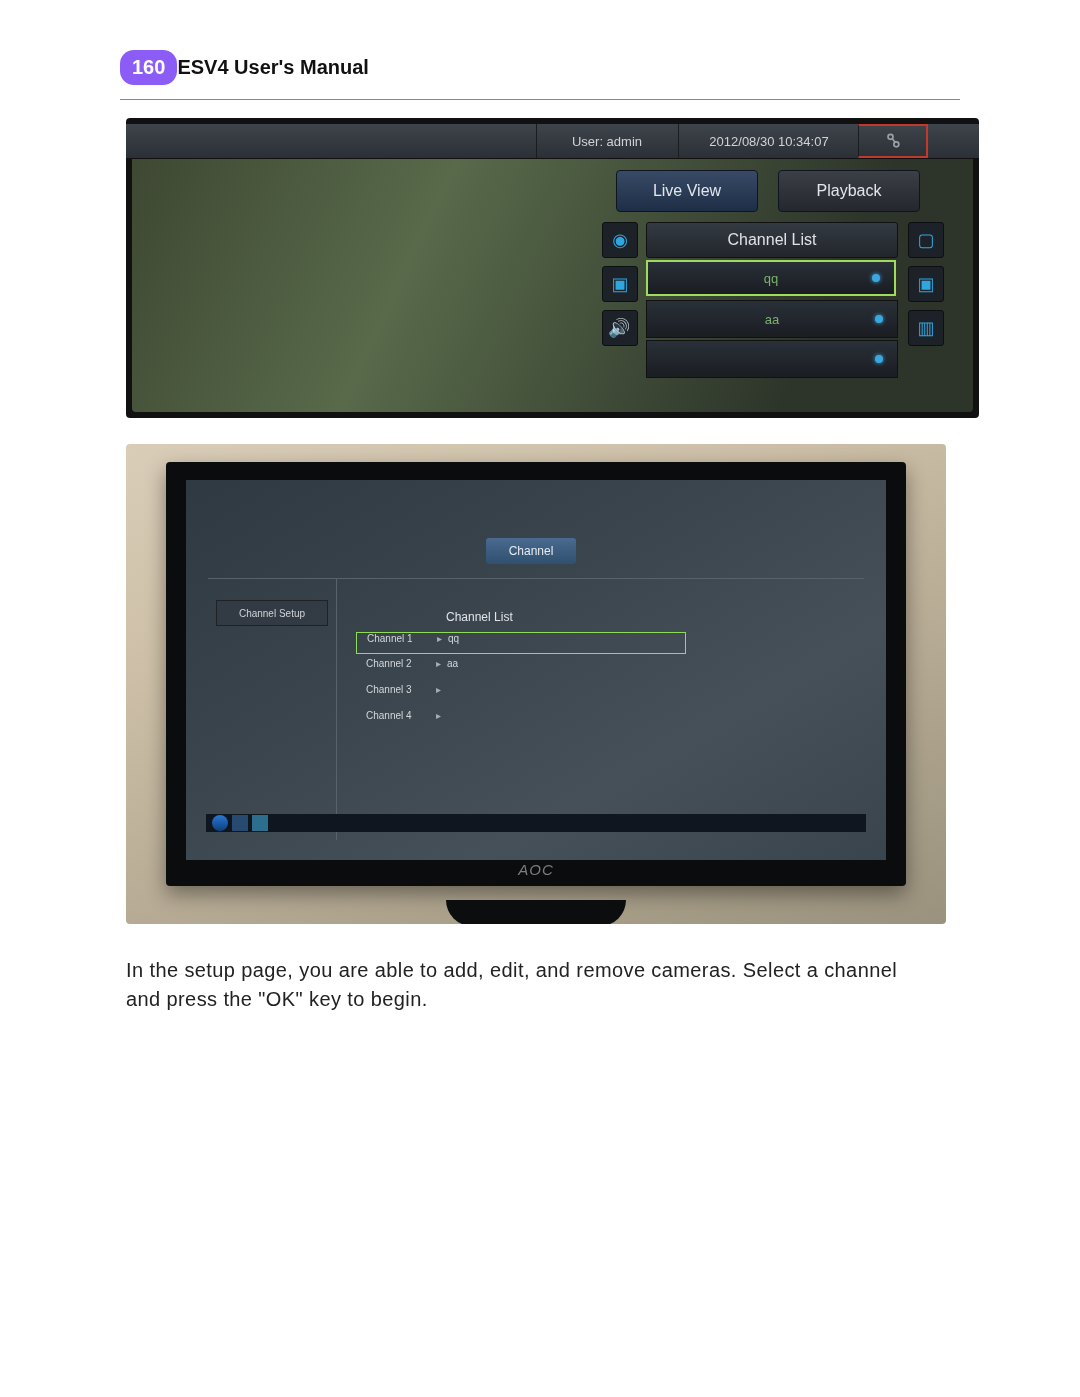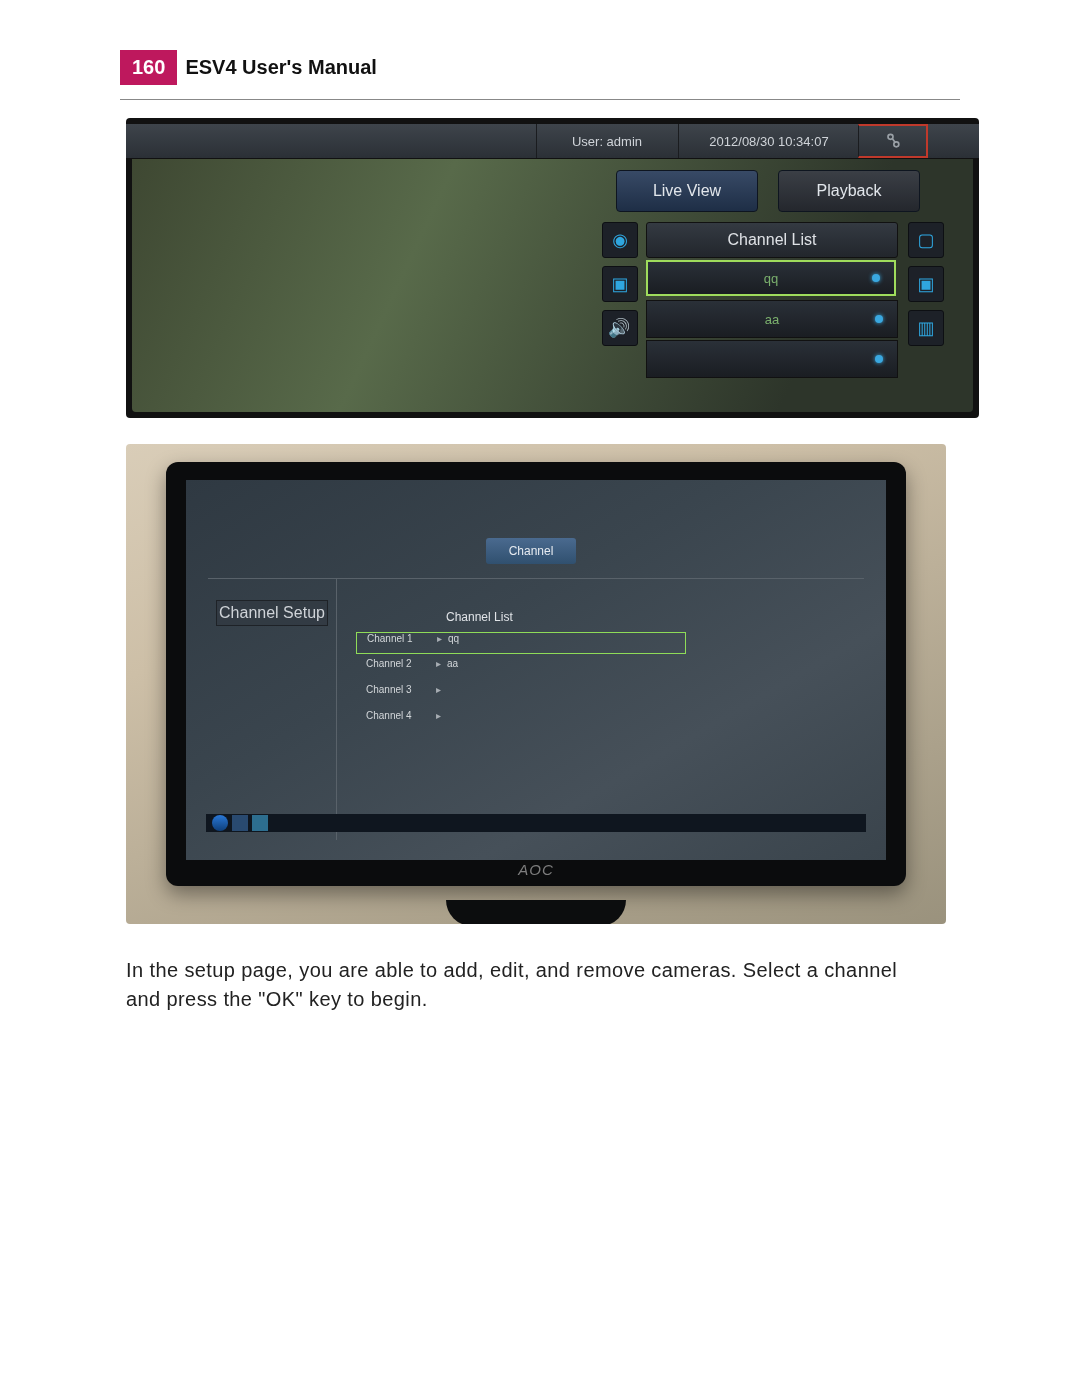--- a/index.html
+++ b/index.html
@@ -13,26 +13,27 @@
   }
   .page {
     padding: 50px 120px 60px 120px;
   }
   .header-row {
     display: flex;
     align-items: stretch;
     margin-bottom: 14px;
   }
   .page-num-badge {
-    background: #be185d;
+    background: #8b5cf6;
     color: #fff;
     font-weight: bold;
     font-size: 20px;
     padding: 6px 12px;
-    margin-right: 8px;
+    margin-right: 0;
+    border-radius: 14px;
   }
   .manual-title {
     font-weight: bold;
     font-size: 20px;
     color: #111;
     padding: 6px 0;
   }
   .header-rule {
     border: none;
     border-top: 1px solid #888;
@@ -122,36 +123,36 @@
   .shot2 {
     width: 820px; height: 480px;
     margin: 0 0 32px 6px;
     background: linear-gradient(160deg,#d9cdb8 0%,#cdbfa7 30%,#9a927d 100%);
     position: relative;
     overflow: hidden;
     border-radius: 4px;
   }
   .shot2 .monitor{
     position:absolute;top:18px;left:40px;right:40px;bottom:38px;
-    background:#0b0c0d;border-radius:12px;
+    background:#0b0c0d;border-radius:4px;
     box-shadow:0 8px 20px rgba(0,0,0,.4);
     overflow:hidden;
   }
   .shot2 .screen{
     position:absolute;inset:18px 20px 26px 20px;
     background:linear-gradient(150deg,#2f3942 0%,#3a454e 40%,#465059 70%,#3a444c 100%);
   }
   .shot2 .tab{
     position:absolute;top:58px;left:300px;width:90px;height:26px;
     background:linear-gradient(#4a6a8f,#30506f);border-radius:3px;
     color:#e5eaf0;font-size:12px;display:flex;align-items:center;justify-content:center;
   }
   .shot2 .sidebar{
     position:absolute;top:120px;left:30px;width:110px;height:24px;
-    background:rgba(50,58,66,.8);color:#cfd3d8;font-size:16px;
+    background:rgba(50,58,66,.8);color:#cfd3d8;font-size:10px;
     display:flex;align-items:center;justify-content:center;
     border:1px solid #1e2227;
   }
   .shot2 .vline{position:absolute;top:98px;bottom:20px;left:150px;width:1px;background:#59626a;}
   .shot2 .hline{position:absolute;top:98px;left:22px;right:22px;height:1px;background:#59626a;}
   .shot2 .listhdr{position:absolute;top:130px;left:260px;color:#e1e4e8;font-size:12px;}
   .shot2 .crow{
     position:absolute;left:170px;width:330px;height:22px;
     color:#d3d7da;font-size:10px;display:flex;padding:0 10px;
     box-sizing:border-box;

